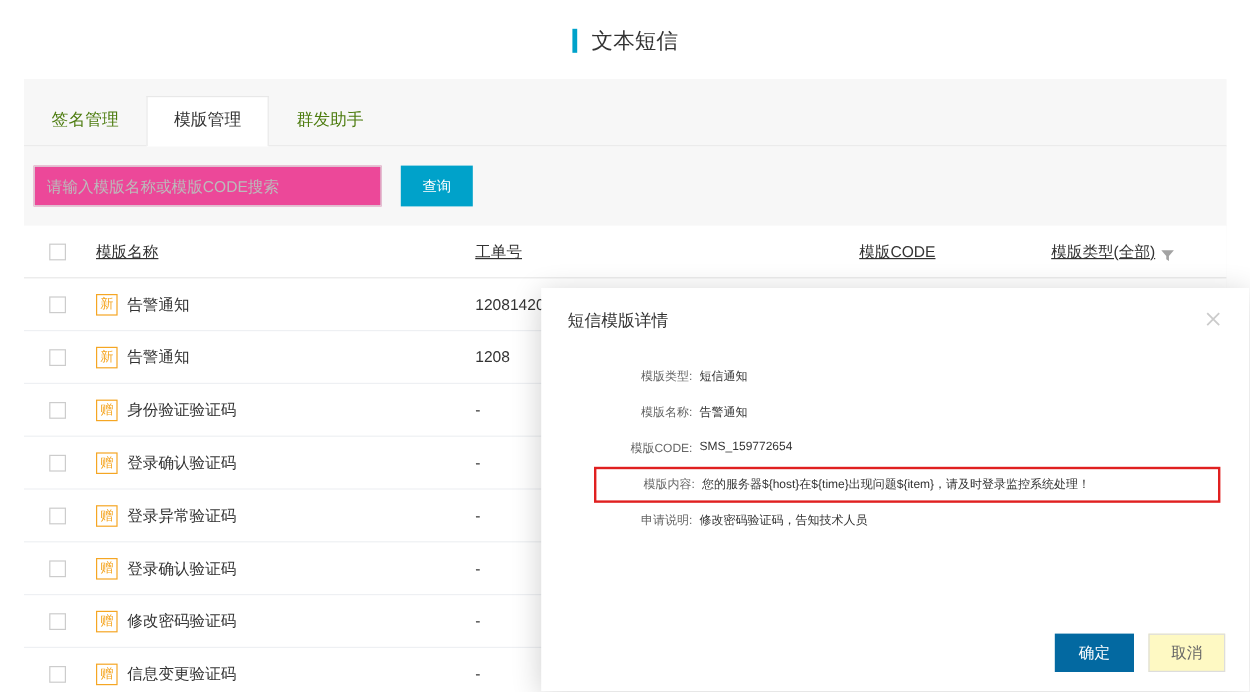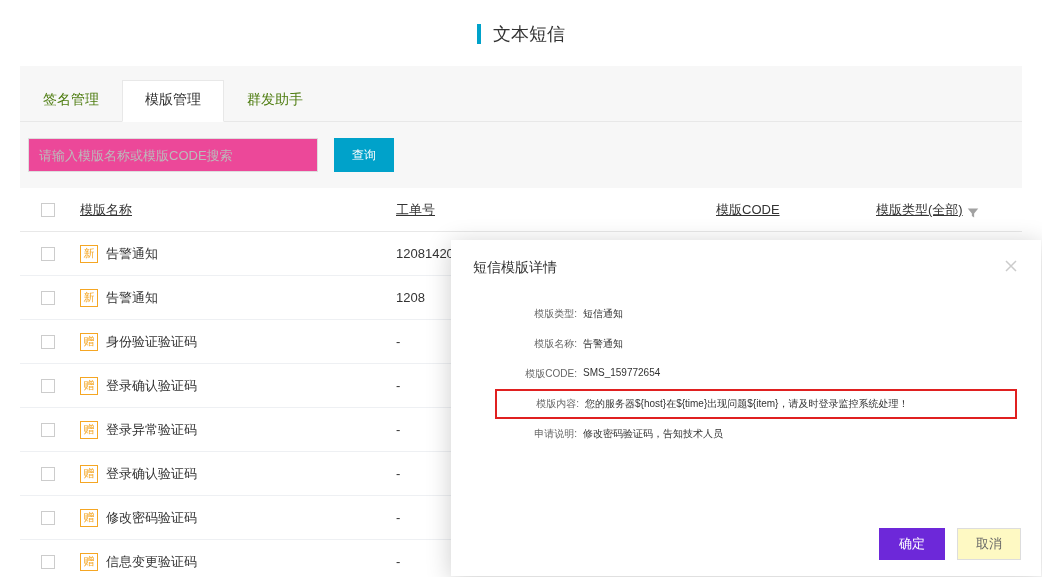--- a/index.html
+++ b/index.html
@@ -41,21 +41,21 @@
 .modal-title { font-size: 14px; color: #333; }
 .modal-close { cursor: pointer; opacity: 0.5; }
 .modal-close svg { width: 16px; height: 16px; }
 .modal-body { padding: 10px 30px 10px 50px; flex: 1; }
 .detail-row { display: flex; padding: 8px 0; font-size: 10px; }
 .detail-label { width: 82px; color: #666; text-align: right; padding-right: 6px; }
 .detail-value { flex: 1; color: #333; }
 .detail-row.hl { border: 2px solid #e02020; margin: 0 -6px; padding: 6px 4px; }
 .detail-row.hl .detail-label { width: 84px; }
 .modal-footer { padding: 8px 20px 16px; display: flex; justify-content: flex-end; gap: 12px; }
-.btn-confirm { background: #6d28d9; color: #fff; border: none; padding: 0 20px; height: 32px; font-size: 13px; cursor: pointer; }
+.btn-confirm { background: #0369a1; color: #fff; border: none; padding: 0 20px; height: 32px; font-size: 13px; cursor: pointer; }
 .btn-cancel { background: #fef9c3; color: #666; border: 1px solid #ddd; padding: 0 18px; height: 32px; font-size: 13px; cursor: pointer; }
 </style>
 </head>
 <body>
 
 <div class="page">
 
   <div class="title-bar">
     <div class="accent"></div>
     <div class="title">文本短信</div>

